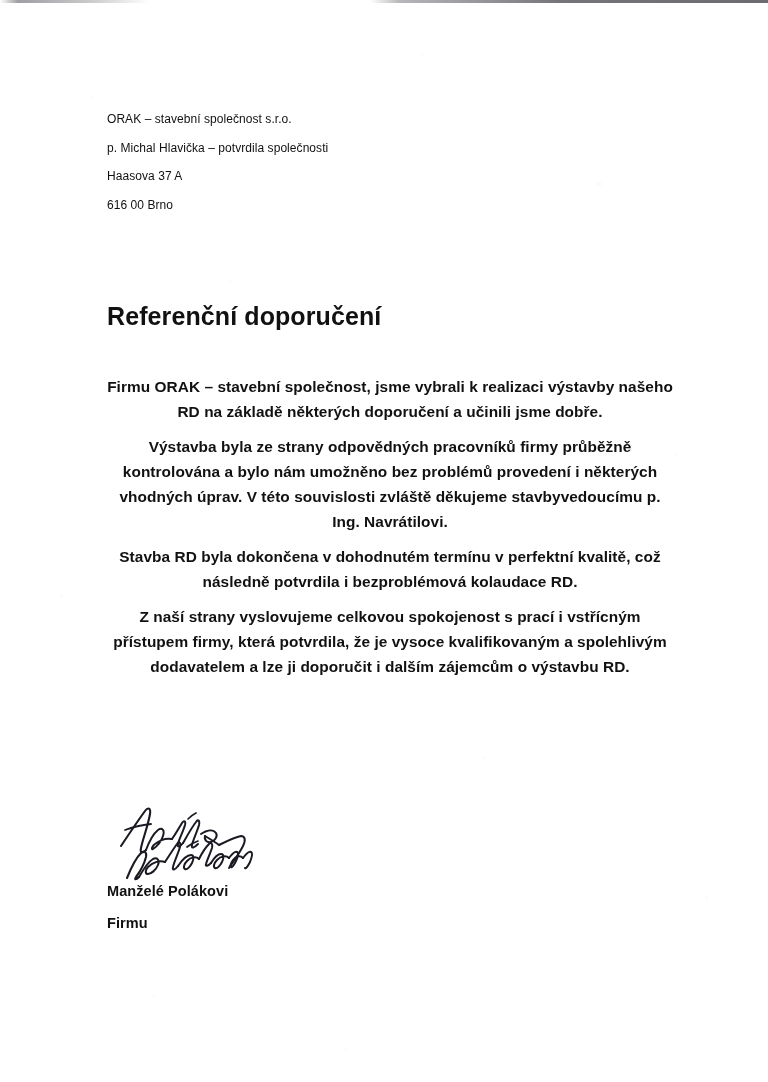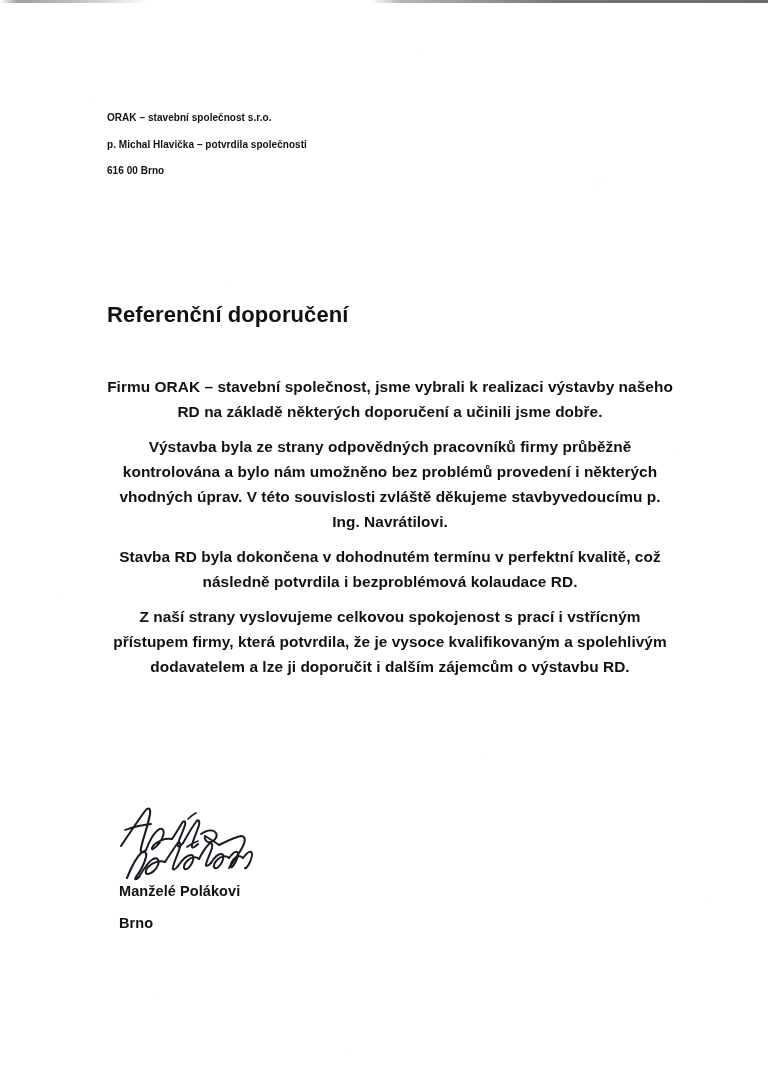--- a/index.html
+++ b/index.html
@@ -66,34 +66,34 @@
   }
 
   
   .addr-block {
     position: absolute;
     top: 113px;
     left: 0;
     width: 560px;
   }
   .addr-line {
-    font-size: 10px;
-    font-weight: 700;
+    font-size: 12px;
+    font-weight: 400;
     line-height: 1;
     letter-spacing: 0.005em;
     margin: 0 0 16.5px 0;
     white-space: nowrap;
   }
 
   
   .doc-title {
     position: absolute;
     top: 304px;
     left: 0;
-    font-size: 22px;
+    font-size: 25px;
     font-weight: 700;
     line-height: 1;
     letter-spacing: 0.004em;
     margin: 0;
   }
 
   
   .body-block {
     position: absolute;
     top: 375px;
@@ -126,38 +126,39 @@
     fill: none;
     stroke: #1a1a22;
     stroke-linecap: round;
     stroke-linejoin: round;
   }
   .sign-line {
     font-size: 14.5px;
     font-weight: 700;
     line-height: 1;
     letter-spacing: 0.005em;
-    margin: 0 0 17px 12px;
+    margin: 0 0 17px 0;
     white-space: nowrap;
   }
   .sign-line.first { margin-top: 2px; }
 </style>
 </head>
 <body>
 
 <div class="page">
 
   <div class="scan-edge-top"></div>
   <div class="scan-noise"></div>
 
   <div class="content">
 
     <div class="addr-block">
       <p class="addr-line">ORAK – stavební společnost s.r.o.</p>
       <p class="addr-line">p. Michal Hlavička – potvrdila společnosti</p>
+      <p class="addr-line">Haasova 37 A</p>
       <p class="addr-line">616 00 Brno</p>
     </div>
 
     <h1 class="doc-title">Referenční doporučení</h1>
 
     <div class="body-block">
       <p class="body-par">Firmu ORAK – stavební společnost, jsme vybrali k realizaci výstavby našeho RD na základě některých doporučení a učinili jsme dobře.</p>
       <p class="body-par">Výstavba byla ze strany odpovědných pracovníků firmy průběžně kontrolována a bylo nám umožněno bez problémů provedení i některých vhodných úprav. V této souvislosti zvláště děkujeme stavbyvedoucímu p. Ing. Navrátilovi.</p>
       <p class="body-par">Stavba RD byla dokončena v dohodnutém termínu v perfektní kvalitě, což následně potvrdila i bezproblémová kolaudace RD.</p>
       <p class="body-par">Z naší strany vyslovujeme celkovou spokojenost s prací i vstřícným přístupem firmy, která potvrdila, že je vysoce kvalifikovaným a spolehlivým dodavatelem a lze ji doporučit i dalším zájemcům o výstavbu RD.</p>
@@ -202,17 +203,17 @@
                  C 105 60, 102 63, 100 62 C 98 61, 99 57, 102 54
                  C 106 50, 111 49, 114 52" stroke-width="2.0"></path>
         <path d="M114 52 C 117 48, 120 45, 122 46 C 124 47, 123 51, 121 55
                  C 119 59, 117 62, 116 61 C 115 60, 116 57, 118 54
                  C 121 50, 125 49, 128 52" stroke-width="2.0"></path>
         <path d="M128 52 C 131 48, 134 45, 136 46 C 138 47, 137 51, 135 56
                  C 133 60, 131 63, 130 62" stroke-width="2.0"></path>
       </svg>
 
       <p class="sign-line first">Manželé Polákovi</p>
-      <p class="sign-line">Brno</p>
+      <p class="sign-line">Firmu</p>
     </div>
 
   </div>
 </div>
 
 </body></html>

